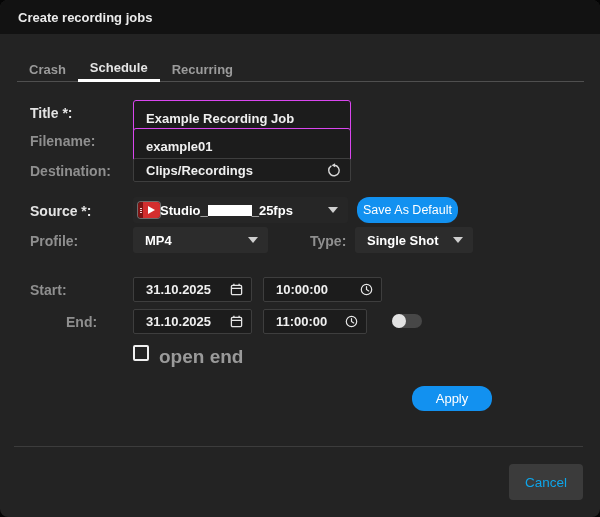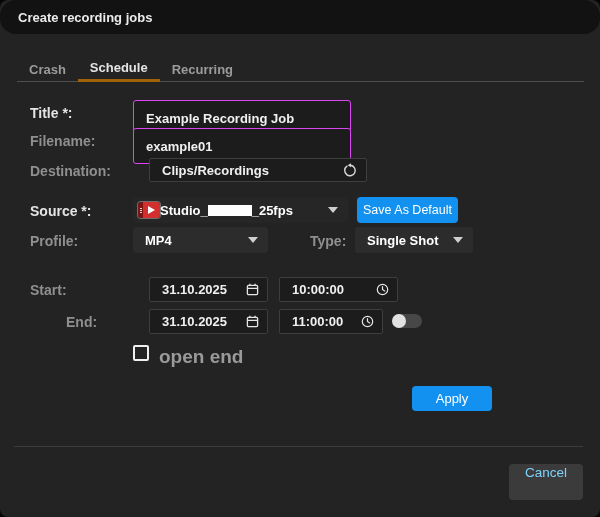--- a/index.html
+++ b/index.html
@@ -4,48 +4,48 @@
 <style>
   html,body{margin:0;padding:0;background:#050505;}
   .window{
     position:relative;width:600px;height:517px;background:#232323;
     border-radius:8px;overflow:hidden;
     font-family:"Liberation Sans", sans-serif;
     -webkit-font-smoothing:antialiased;
   }
   .titlebar{
     position:absolute;left:0;top:0;width:600px;height:34px;
-    background:#121212;border-radius:16px;
+    background:#121212;border-radius:0;
     display:flex;align-items:center;padding-left:18px;box-sizing:border-box;
     color:#ebebeb;font-size:13px;font-weight:700;
   }
   
   .tabs{
     position:absolute;left:17px;top:56px;width:567px;height:26px;
     display:flex;border-bottom:1px solid #4f4f4f;box-sizing:border-box;
   }
   .tab{
     height:26px;box-sizing:border-box;padding:0 12px;display:flex;align-items:center;
     font-size:13px;font-weight:700;color:#9b9b9b;cursor:default;
   }
-  .tab.active{color:#e4e4e4;border-bottom:3px solid #a16207;}
+  .tab.active{color:#e4e4e4;border-bottom:3px solid #ffffff;}
   
   .lbl{position:absolute;left:30px;font-size:14px;font-weight:700;color:#8f8f8f;}
   .lbl.bright{color:#e4e4e4;}
   
   .tinput{
     position:absolute;left:133px;width:218px;height:24px;box-sizing:border-box;
     background:#1c1c1c;border:1px solid #d946ef;border-radius:3px;
     color:#f0f0f0;font-size:13px;font-weight:700;padding:17px 12px;outline:none;
     font-family:"Liberation Sans", sans-serif;
   }
   .fieldbox{
     position:absolute;box-sizing:border-box;background:#1c1c1c;
     border:1px solid #3e3e3e;border-radius:2px;display:flex;align-items:center;
-    color:#f0f0f0;font-size:13px;font-weight:700;margin-left:16px;
+    color:#f0f0f0;font-size:13px;font-weight:700;
   }
   .fieldbox .val{flex:1;padding-left:12px;}
   .fieldbox .ric{padding-right:8px;display:flex;align-items:center;}
   
   .dd{
     position:absolute;box-sizing:border-box;height:26px;background:#2c2c2c;
     border-radius:3px;display:flex;align-items:center;color:#fff;
     font-size:13px;font-weight:700;cursor:default;
   }
   .dd .ddval{flex:1;padding-left:12px;text-align:left;}
@@ -58,27 +58,27 @@
     margin-left:5px;flex:none;box-shadow:0 0 0 1px #6e6e6e;}
   .src-strip{width:5px;height:100%;background:#7d1414;display:flex;flex-direction:column;
     align-items:center;justify-content:center;gap:1px;}
   .src-strip i{display:block;width:2px;height:1px;background:#f3dada;}
   .src-main{flex:1;background:#d32f2f;display:flex;align-items:center;justify-content:center;}
   .play-tri{width:0;height:0;border-left:7px solid #ffffff;border-top:4.5px solid transparent;
     border-bottom:4.5px solid transparent;}
   .redact{display:inline-block;width:44px;height:11px;background:#ffffff;vertical-align:-1px;}
   
   .btn-blue{
-    position:absolute;box-sizing:border-box;background:#1291f0;border:none;border-radius:4px;
+    position:absolute;box-sizing:border-box;background:#1291f0;border:none;border-radius:12px;
     color:#ffffff;font-size:12.5px;font-weight:400;display:flex;align-items:center;justify-content:center;
     font-family:"Liberation Sans", sans-serif;cursor:pointer;
   }
   .btn-gray{
     position:absolute;box-sizing:border-box;background:#3b3b3b;border:none;border-radius:4px;
-    color:#7dd3fc;font-size:13.5px;font-weight:400;display:flex;align-items:flex-start;justify-content:center;
+    color:#0ea5e9;font-size:13.5px;font-weight:400;display:flex;align-items:center;justify-content:center;
     font-family:"Liberation Sans", sans-serif;cursor:pointer;
   }
   
   .toggle{position:absolute;left:392px;top:314px;width:30px;height:14px;border-radius:7px;background:#474747;}
   .toggle .knob{position:absolute;left:0;top:0;width:14px;height:14px;border-radius:50%;background:#e2e2e2;}
   
   .checkbox{position:absolute;left:133px;top:345px;width:12px;height:12px;box-sizing:content-box;
     border:2px solid #f0f0f0;border-radius:2px;background:transparent;}
   .cb-label{position:absolute;left:159px;top:346px;font-size:19px;font-weight:700;color:#9a9a9a;}
   .divider{position:absolute;left:14px;top:446px;width:569px;height:1px;background:#3c3c3c;}

